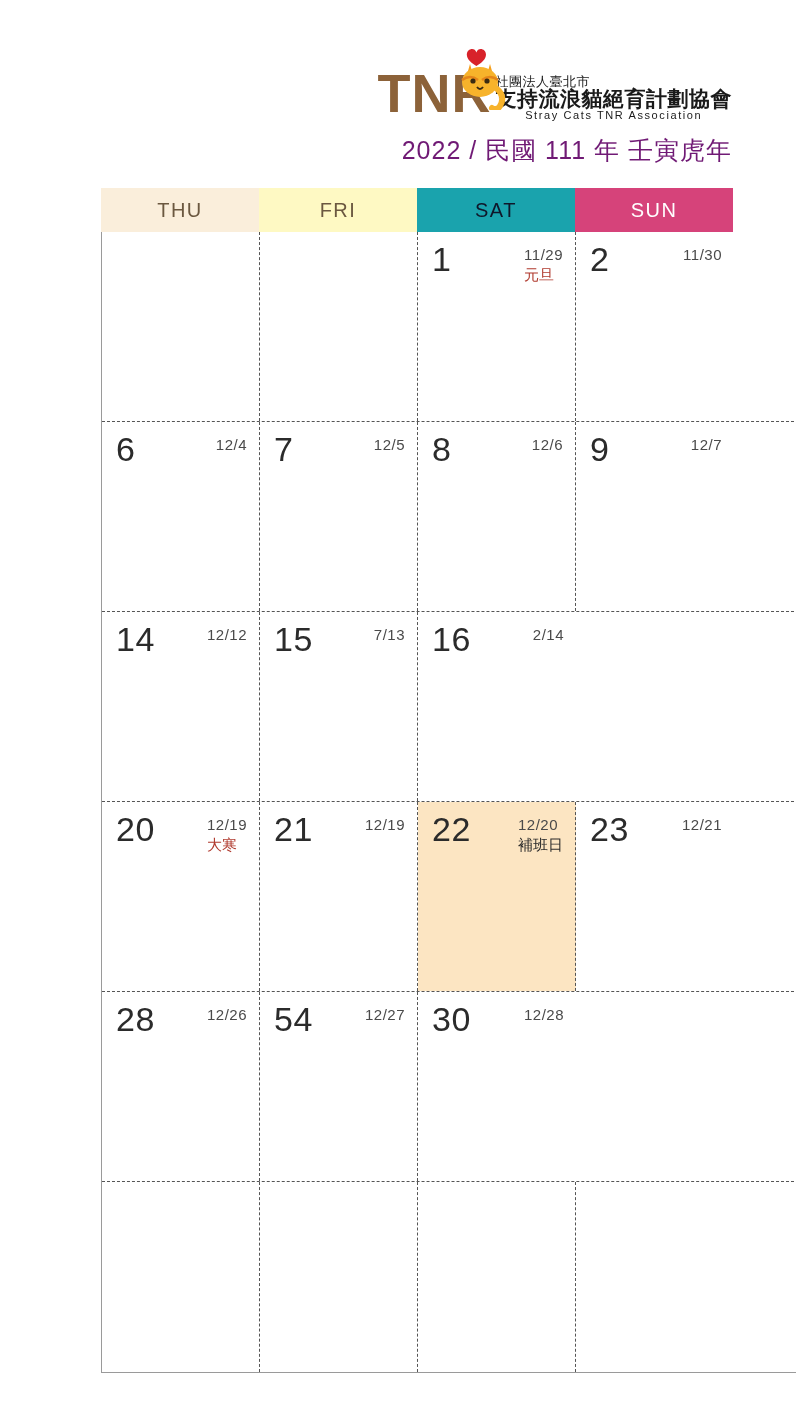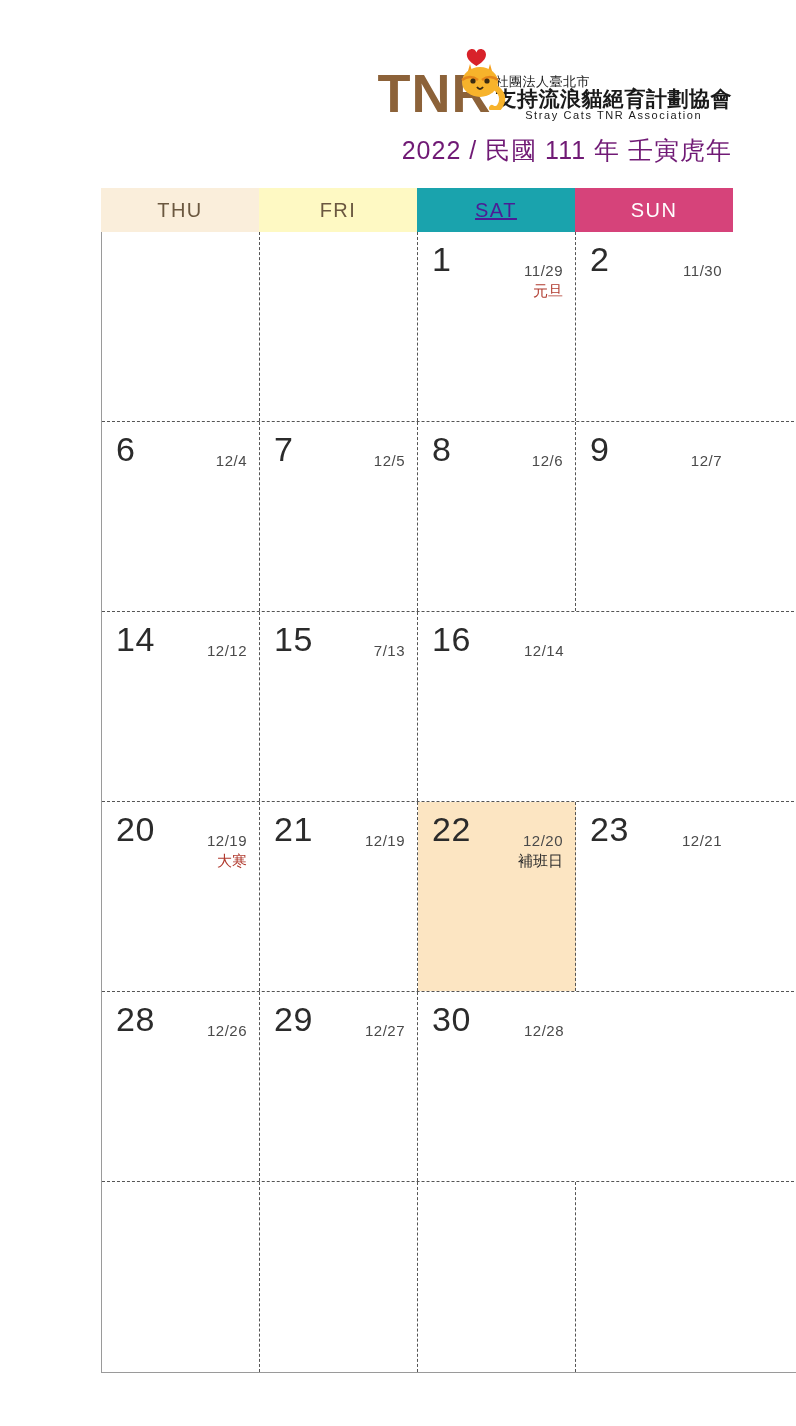--- a/index.html
+++ b/index.html
@@ -95,21 +95,21 @@
     width: 158px;
     height: 44px;
     line-height: 44px;
     text-align: center;
     font-size: 20px;
     letter-spacing: 1.5px;
     box-sizing: border-box;
   }
   .wd-thu { background: #faeedb; color: #6b5840; }
   .wd-fri { background: #fef9c3; color: #6b5840; }
-  .wd-sat { background: #1aa3ad; color: #4c1d95; text-decoration: underline; }
+  .wd-sat { background: #1aa3ad; color: #0f172a; }
   .wd-sun { background: #d6437a; color: #ffffff; }
 
   .grid {
     border-left: 1px solid #9a9a9a;
     border-right: 1px solid #9a9a9a;
     border-bottom: 1px solid #9a9a9a;
   }
   .week {
     display: flex;
     height: 190px;
@@ -138,22 +138,21 @@
     font-size: 34px;
     font-weight: 300;
     color: #2b2b2b;
     line-height: 1;
     letter-spacing: 0.5px;
   }
   .sub-wrap {
     position: absolute;
     right: 12px;
     top: 14px;
-    text-align: right;
-    margin-top: 16px;
+    text-align: left;
   }
   .lunar {
     font-size: 15px;
     color: #4a4a4a;
     line-height: 1.2;
     letter-spacing: 0.5px;
   }
   .note {
     font-size: 15px;
     color: #b03a2e;
@@ -281,21 +280,21 @@
       <div class="cell">
         <div class="day-num">15</div>
         <div class="sub-wrap">
           <div class="lunar">7/13</div>
           <div class="note"></div>
         </div>
       </div>
       <div class="cell">
         <div class="day-num">16</div>
         <div class="sub-wrap">
-          <div class="lunar">12/14</div>
+          <div class="lunar">2/14</div>
           <div class="note"></div>
         </div>
       </div>
     </div>
 
     <div class="week">
       <div class="cell">
         <div class="day-num">20</div>
         <div class="sub-wrap">
           <div class="lunar">12/19</div>
@@ -327,21 +326,21 @@
 
     <div class="week">
       <div class="cell">
         <div class="day-num">28</div>
         <div class="sub-wrap">
           <div class="lunar">12/26</div>
           <div class="note"></div>
         </div>
       </div>
       <div class="cell">
-        <div class="day-num">29</div>
+        <div class="day-num">54</div>
         <div class="sub-wrap">
           <div class="lunar">12/27</div>
           <div class="note"></div>
         </div>
       </div>
       <div class="cell">
         <div class="day-num">30</div>
         <div class="sub-wrap">
           <div class="lunar">12/28</div>
           <div class="note"></div>

